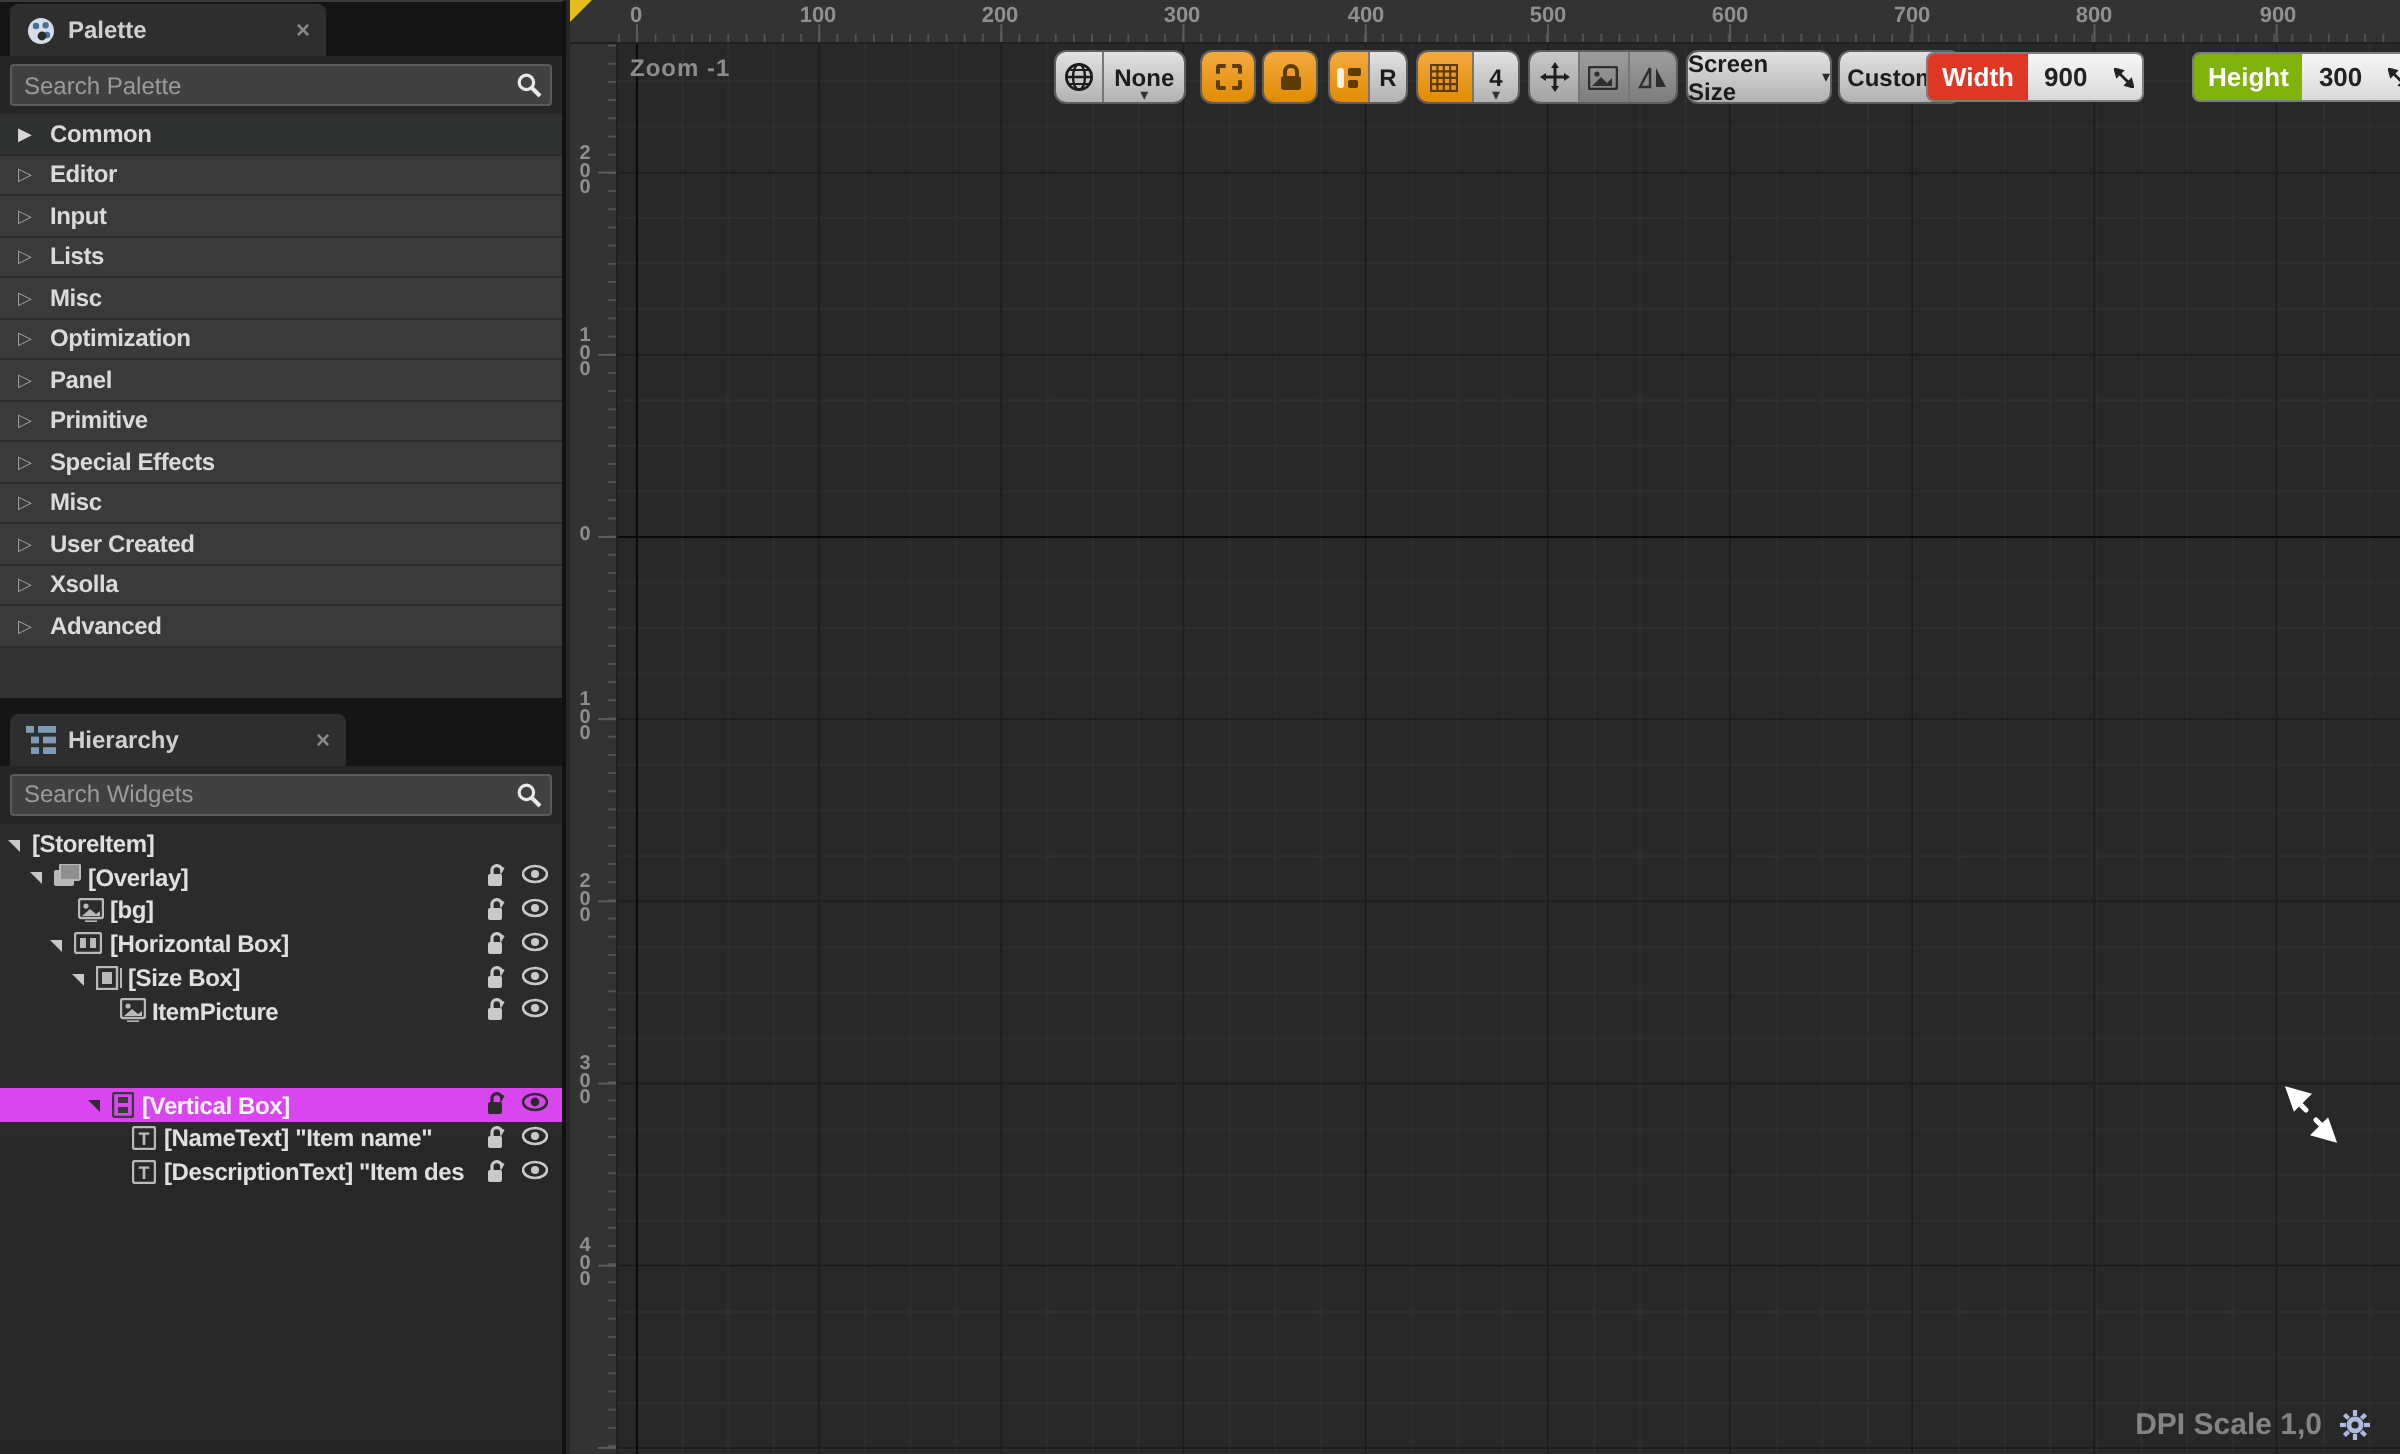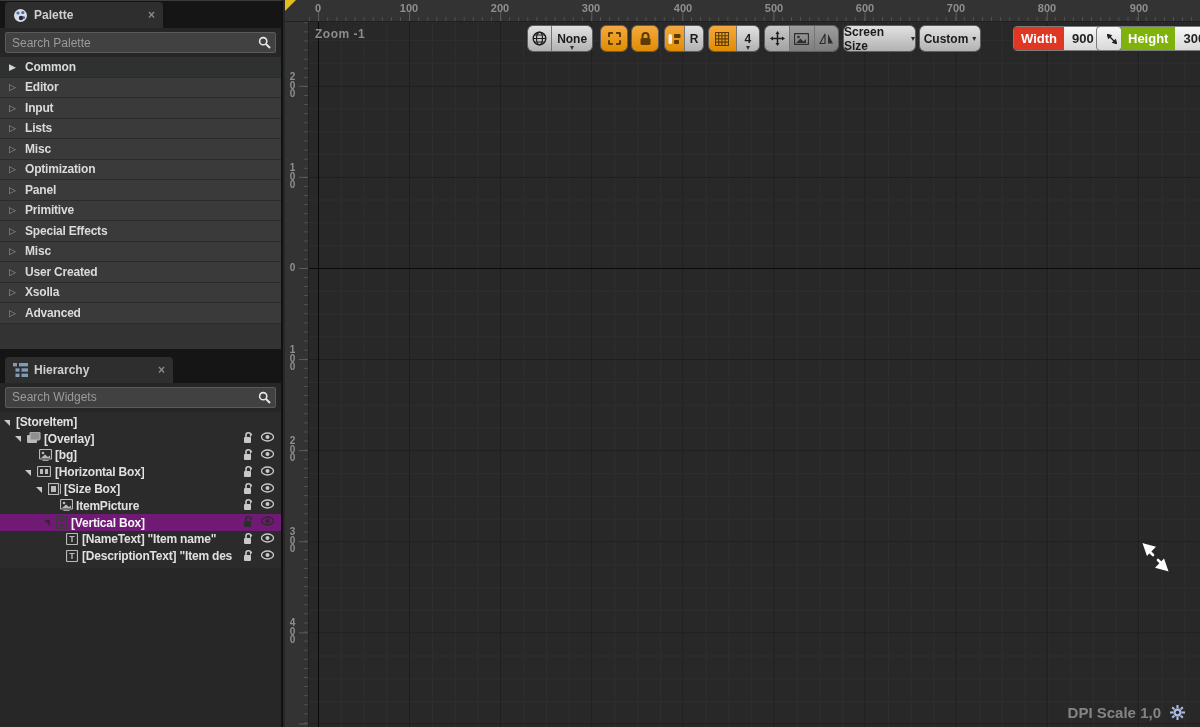--- a/index.html
+++ b/index.html
@@ -28,21 +28,21 @@
     display:flex; align-items:center; padding-left:9px; gap:6px; cursor:default; }
   .pal-row.selected { background:#2f3030; }
   .pal-tri { font-size:9px; color:#9f9f9f; width:10px; }
   .pal-row.selected .pal-tri { color:#d6d6d6; }
   .pal-label { font-size:12px; font-weight:bold; color:#dadada; letter-spacing:-0.2px; }
   .pal-filler { height:25px; background:#333333; }
 
   .tree { position:relative; background:#2b2b2b; padding-top:2px; height:156px; }
   .tree-row { position:relative; height:16.8px; display:flex; align-items:center;
     cursor:default; }
-  .tree-row.selected { background:#701a75; }
+  .tree-row.selected { background:#d946ef;margin-top:30px; }
   .tree-label { font-size:12px; font-weight:bold; color:#e0e0e0; letter-spacing:-0.2px;
     white-space:nowrap; overflow:hidden; }
   .tree-row.selected .tree-label { color:#f5f5f5; }
   .exp { width:0; height:0; border-top:6px solid #c8c8c8; border-left:6px solid transparent;
     position:absolute; top:6px; }
   .t-icon { position:absolute; top:2px; }
   .row-ctl { position:absolute; top:2px; display:flex; gap:7px; right:7px; }
   .tree-rest { background:#272727; height:153px; }
 
   
@@ -125,21 +125,21 @@
   .seg .lbl { font-size:12px; font-weight:bold; color:#1c1c1c; }
   .caret-under { position:absolute; bottom:-1px; left:50%; transform:translateX(-50%);
     font-size:8px; color:#333; line-height:8px; }
   .caret-inline { font-size:8px; color:#2a2a2a; margin-left:4px; }
   .dashed-glyph { width:13px; height:13px; border:2px dashed #5c3c00; border-radius:2px; }
   .wh-group { position:absolute; top:1px; height:25px; display:flex; border-radius:4px;
     overflow:hidden; border:1px solid #7c7c7c; }
   .wh-label { display:flex; align-items:center; padding:0 7px; font-size:13px;
     font-weight:bold; color:#fff; }
   .wh-label.red { background:#df3723; }
-  .wh-label.green { background:#7fb30b;margin-left:24px; }
+  .wh-label.green { background:#7fb30b; }
   .wh-input { display:flex; align-items:center; background:linear-gradient(#f7f7f7,#d8d8d8);
     width:57px; padding:0 4px 0 8px; font-size:13px; font-weight:bold; color:#222;
     justify-content:space-between; }
 
   
   .statusbar { position:absolute; right:14px; bottom:6px; display:flex; gap:8px;
     align-items:center; }
   .dpi-label { font-size:15px; font-weight:bold; color:#848484; }
 </style>
 </head>
@@ -555,21 +555,21 @@
             <span class="lbl">Screen Size</span>
             <span class="caret-inline">▾</span>
           </div>
       </div>
       <div class="tb" style="left:392px;width:62px">
         <div class="seg light" style="width:100%">
             <span class="lbl">Custom</span>
             <span class="caret-inline">▾</span>
           </div>
       </div>
-      <div class="wh-group" style="left:486px">
+      <div class="wh-group" style="left:436px">
         <span class="wh-label red">Width</span>
         <span class="wh-input">
           <span>900</span>
           <svg width="10" height="10" viewBox="0 0 10 10">
               <g stroke="#222" stroke-width="1.4" fill="#222">
                 <line x1="2.5" y1="2.5" x2="7.5" y2="7.5"></line>
                 <polygon points="0.5,0.5 4,1.5 1.5,4"></polygon>
                 <polygon points="9.5,9.5 6,8.5 8.5,6"></polygon>
               </g>
             </svg>

